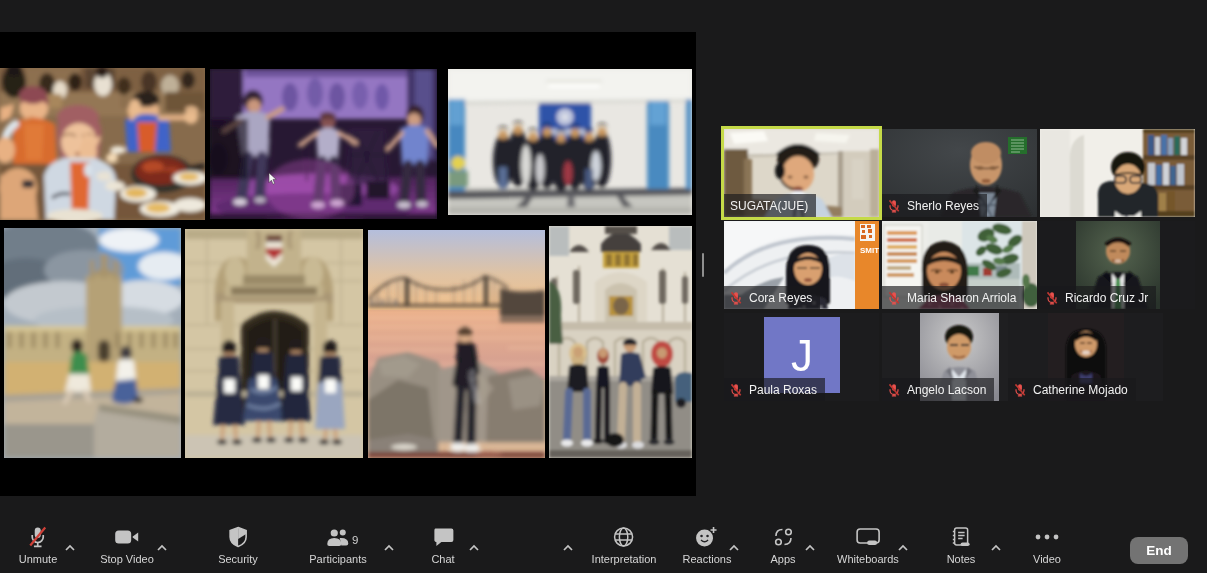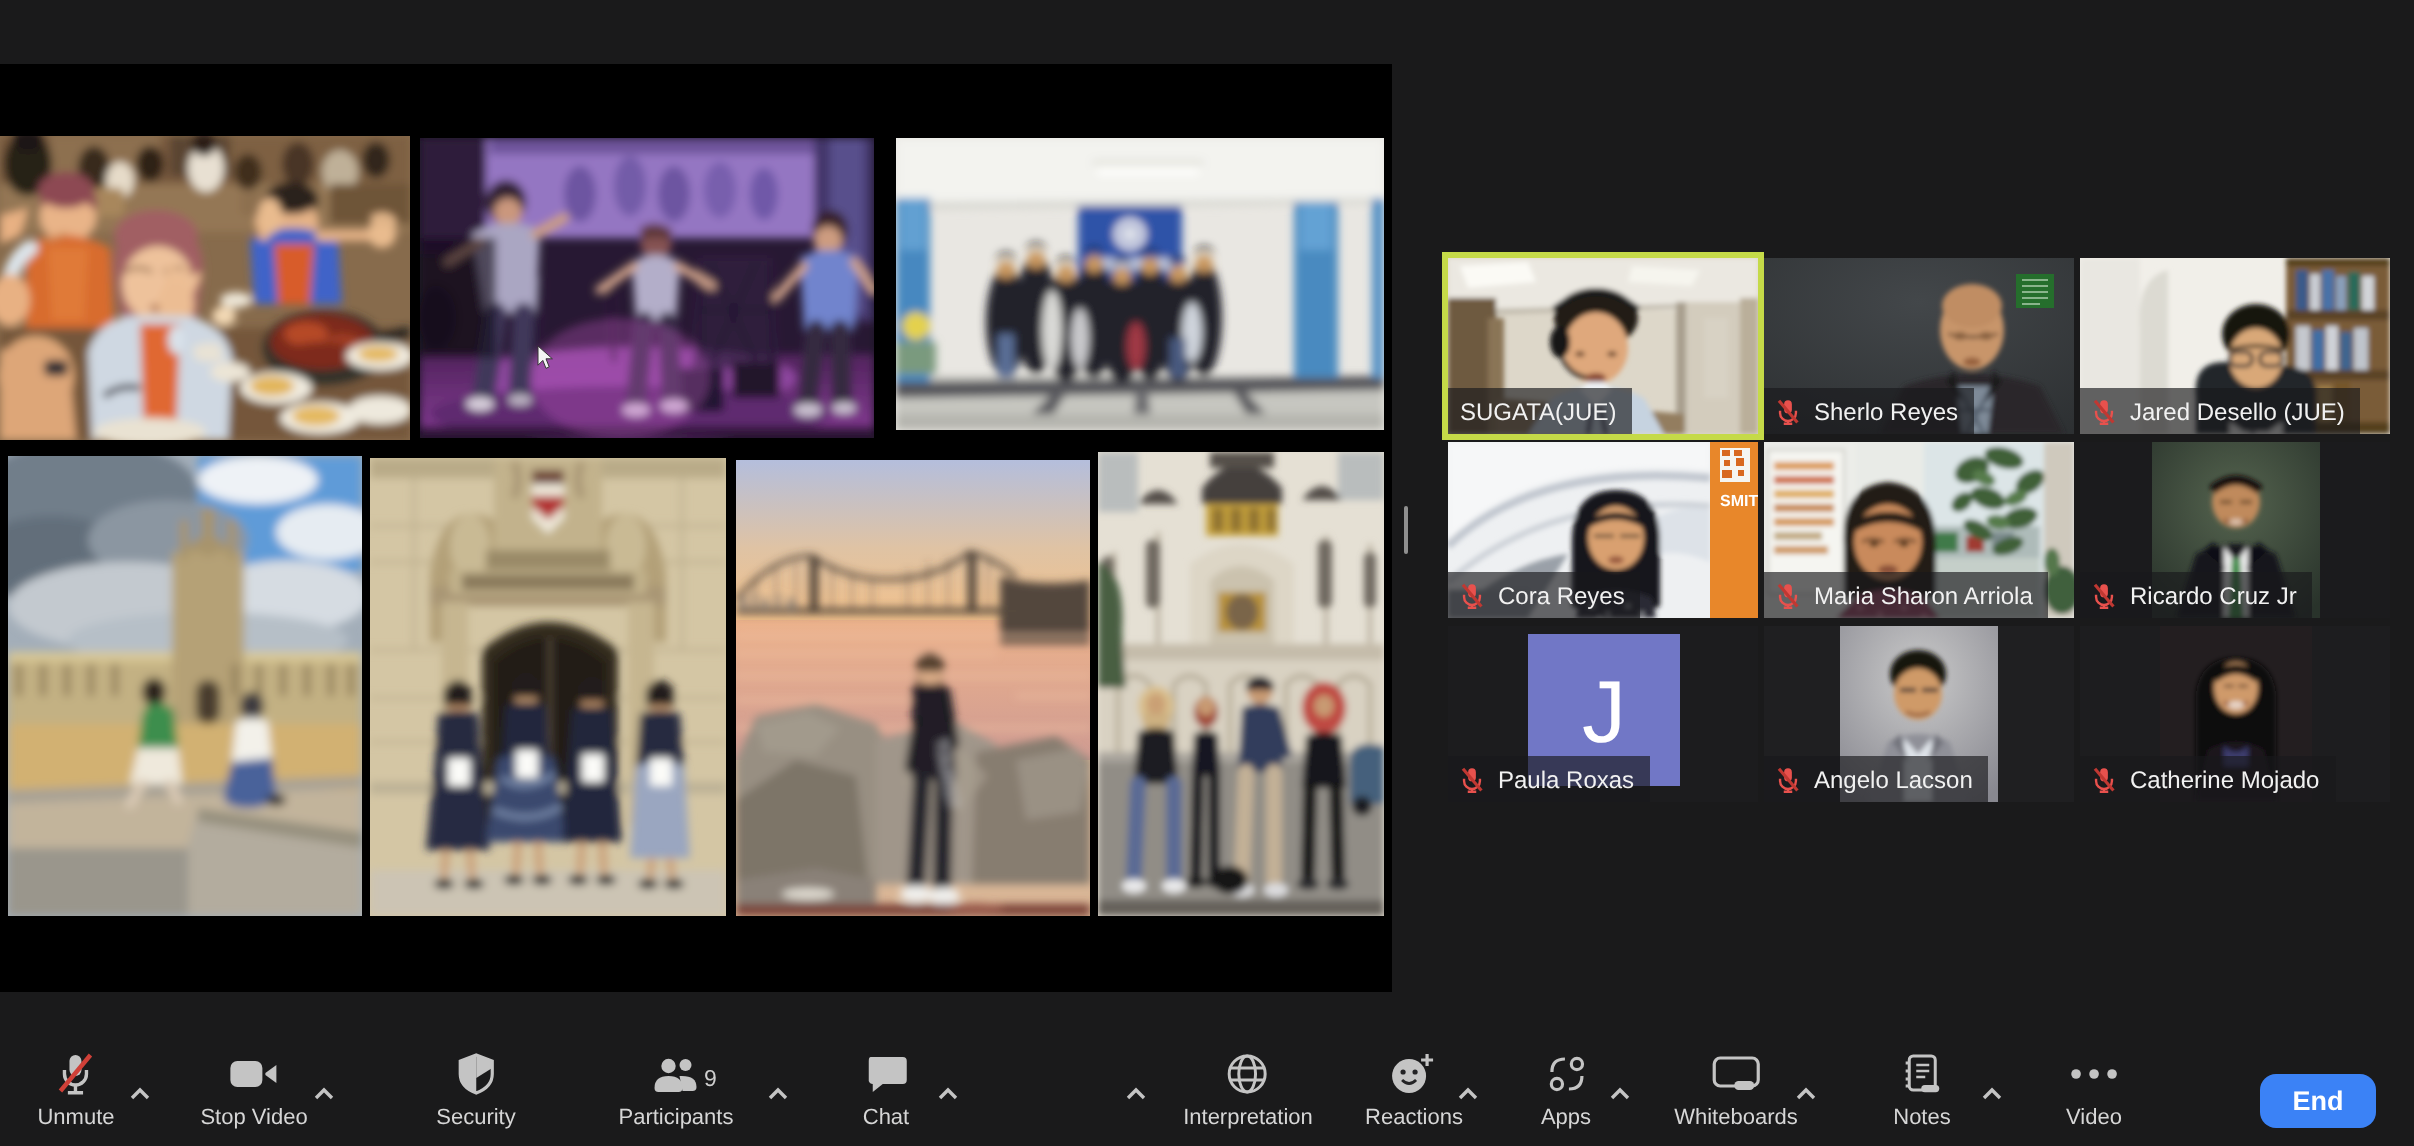--- a/index.html
+++ b/index.html
@@ -10,21 +10,21 @@
 .tile{position:absolute;width:155px;height:88px;background:#1c1c1e;overflow:hidden}
 .tile svg{display:block}
 .nlabel{position:absolute;left:0;bottom:0;display:flex;align-items:center;background:rgba(25,25,28,.65);height:23px;padding:0 8px 0 6px;color:#f1f1f1;font-size:12px;white-space:nowrap}
 .nlabel .mic{margin-right:7px;display:block}
 #divider{position:absolute;left:702px;top:253px;width:2px;height:24px;background:#8f8f8f;border-radius:1px}
 
 .tbitem{position:absolute;bottom:3px;display:flex;flex-direction:column;align-items:center;color:#d6d6d6;font-size:11px}
 .tbicon{height:22px;display:flex;align-items:center;justify-content:center;margin-bottom:5px}
 .tblab{line-height:12px}
 .caret{position:absolute;color:#c9c9c9}
-#endbtn{position:absolute;left:1130px;top:537px;width:58px;height:27px;background:#3b82f6;border-radius:8px;color:#fff;font-size:13.5px;font-weight:bold;display:flex;align-items:center;justify-content:center}
+#endbtn{position:absolute;left:1130px;top:537px;width:58px;height:27px;background:#737373;border-radius:8px;color:#fff;font-size:13.5px;font-weight:bold;display:flex;align-items:center;justify-content:center}
 </style></head>
 <body>
 <div id="app">
   <div id="share"></div>
 
   <div class="photo" style="left:0;top:68px;width:205px;height:152px;background:#876b4c">
   <svg width="205" height="152" viewBox="0 0 205 152" preserveAspectRatio="none">
     <defs>
           <filter id="b1" x="-20%" y="-20%" width="140%" height="140%">
             <feGaussianBlur stdDeviation="2"></feGaussianBlur>
@@ -661,26 +661,20 @@
 
         <ellipse cx="88" cy="38" rx="17" ry="15" fill="#16120e"></ellipse>
         <ellipse cx="88" cy="50" rx="13.5" ry="15" fill="#d9a878"></ellipse>
         <path d="M74 46 Q88 42 102 46" stroke="#16120e" stroke-width="1.5" fill="none"></path>
         <rect x="75" y="47" width="11" height="7" rx="3" fill="none" stroke="#2a2a30" stroke-width="1.6"></rect>
         <rect x="90" y="47" width="11" height="7" rx="3" fill="none" stroke="#2a2a30" stroke-width="1.6"></rect>
         <path d="M75 82 L82 87 L94 87 L101 82 L101 88 L75 88 Z" fill="#e8e8e4"></path>
         <path d="M86 87 L89 88 L84 88 Z" fill="#3a3e50"></path>
       </g>
     </svg>
-    <div class="nlabel"><svg class="mic" width="12" height="14" viewBox="0 0 13 15">
-          <rect x="4.4" y="1.2" width="4.2" height="7" rx="2.1" fill="#e8514d"></rect>
-          <path d="M2.2 6.8 v1.2 a4.3 4.3 0 0 0 8.6 0 v-1.2" fill="none" stroke="#e8514d" stroke-width="1.3"></path>
-          <path d="M6.5 12.3 v1.4 M4.2 13.9 h4.6" stroke="#e8514d" stroke-width="1.3"></path>
-          <path d="M1.6 1.4 L11.6 13.2" stroke="#c03832" stroke-width="1.7"></path>
-        </svg>Jared Desello (JUE)</div>
   </div>
 
   <div class="tile" style="left:724px;top:221px">
     <svg width="155" height="88" viewBox="0 0 155 88" preserveAspectRatio="none">
       <defs>
           <filter id="bt4" x="-20%" y="-20%" width="140%" height="140%">
             <feGaussianBlur stdDeviation="1.3"></feGaussianBlur>
           </filter>
         </defs>
       <rect width="155" height="88" fill="#eef0f2"></rect>
@@ -868,21 +862,21 @@
       </g>
     </svg>
     <div class="nlabel"><svg class="mic" width="12" height="14" viewBox="0 0 13 15">
           <rect x="4.4" y="1.2" width="4.2" height="7" rx="2.1" fill="#e8514d"></rect>
           <path d="M2.2 6.8 v1.2 a4.3 4.3 0 0 0 8.6 0 v-1.2" fill="none" stroke="#e8514d" stroke-width="1.3"></path>
           <path d="M6.5 12.3 v1.4 M4.2 13.9 h4.6" stroke="#e8514d" stroke-width="1.3"></path>
           <path d="M1.6 1.4 L11.6 13.2" stroke="#c03832" stroke-width="1.7"></path>
         </svg>Angelo Lacson</div>
   </div>
 
-  <div class="tile" style="left:1040px;top:313px">
+  <div class="tile" style="left:1008px;top:313px">
     <svg width="155" height="88" viewBox="0 0 155 88" preserveAspectRatio="none">
       <defs>
           <filter id="bt8" x="-20%" y="-20%" width="140%" height="140%">
             <feGaussianBlur stdDeviation="1.2"></feGaussianBlur>
           </filter>
         </defs>
       <rect width="155" height="88" fill="#1d1d1f"></rect>
       <rect x="40" y="0" width="76" height="88" fill="#231e20"></rect>
       <g filter="url(#bt8)">
         <path d="M58 88 L58 34 Q60 16 78 16 Q96 16 98 34 L98 88 Z" fill="#0f0c0e"></path>

